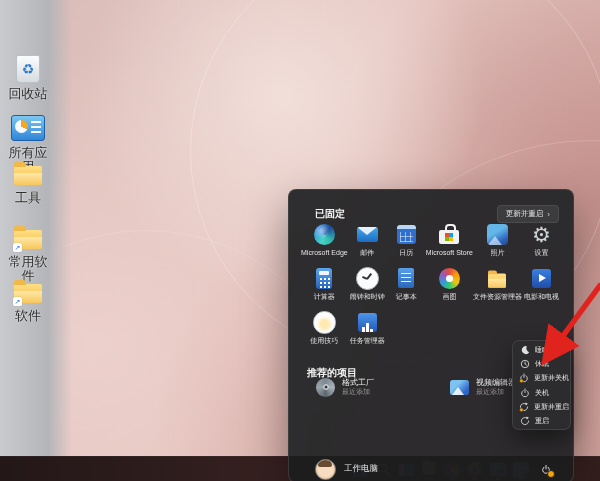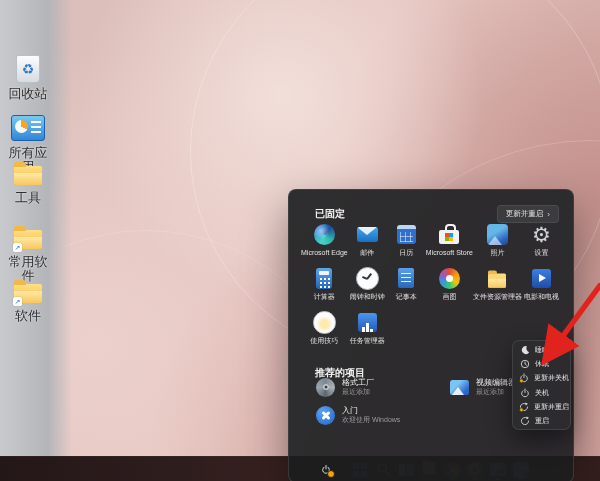--- a/index.html
+++ b/index.html
@@ -110,24 +110,24 @@
     border-left:7px solid #fff;border-top:4.5px solid transparent;border-bottom:4.5px solid transparent;}
   .ic-tips{width:21px;height:21px;border-radius:50%;border:1px solid #ccd2d7;
     background:radial-gradient(circle at 50% 58%,#ffe9ae 0 24%,#fdfdfd 50%);}
   .ic-taskmgr{width:19px;height:19px;border-radius:3px;
     background:linear-gradient(#fff,#fff),linear-gradient(#fff,#fff),linear-gradient(#fff,#fff),
       linear-gradient(180deg,#4d97ec,#2357b4);
     background-size:3px 7px,3px 11px,3px 5px,100% 100%;
     background-position:4px 14px,8px 10px,12px 16px,0 0;background-repeat:no-repeat;}
 
   
-  .rec-header{position:absolute;left:26px;top:176px;}
+  .rec-header{position:absolute;left:18px;top:176px;}
   .rec-grid{position:absolute;left:24px;top:186px;width:250px;display:grid;
     grid-template-columns:134px 134px;row-gap:6px;}
-  .rec-item{display:flex;align-items:center;gap:7px;height:22px;border-radius:4px;cursor:pointer;padding-left:3px;}
+  .rec-item{display:flex;align-items:center;gap:7px;height:22px;border-radius:4px;cursor:pointer;padding-left:3px;font-family:Liberation Serif, serif;}
   .rec-title{font-size:8px;color:#efefef;line-height:1.2;white-space:nowrap;}
   .rec-sub{font-size:7px;color:#9b9b9b;line-height:1.2;white-space:nowrap;}
   .ic-ff{position:relative;width:19px;height:19px;border-radius:50%;
     background:conic-gradient(#7c8792,#aab3ba,#5d6770,#9aa4ac,#7c8792);}
   .ic-ff::after{content:"";position:absolute;left:6.5px;top:6.5px;width:6px;height:6px;border-radius:50%;
     background:#3a3f45;box-shadow:inset 0 0 0 1.5px #cfd4d8;}
   .ic-ve{position:relative;width:19px;height:15px;border-radius:2.5px;overflow:hidden;
     background:linear-gradient(135deg,#7cc3f2 0 35%,#2d64c8 80%);}
   .ic-ve::before{content:"";position:absolute;left:2px;bottom:0;
     border-left:6px solid transparent;border-right:6px solid transparent;border-bottom:8px solid rgba(255,255,255,.85);}
@@ -352,30 +352,27 @@
           <div class="rec-sub">最近添加</div>
         </div>
       </div>
       <div class="rec-item">
         <span class="ic-ve"></span>
         <div>
           <div class="rec-title">视频编辑器</div>
           <div class="rec-sub">最近添加</div>
         </div>
       </div>
-      <div class="rec-item">
-        <span class="ic-gs"></span>
-        <div>
-          <div class="rec-title">入门</div>
-          <div class="rec-sub">欢迎使用 Windows</div>
-        </div>
-      </div>
     </div>
 
     <div class="menu-footer">
+      <div class="user">
+        <span class="avatar"></span>
+        <span class="user-name">工作电脑</span>
+      </div>
       <button class="power-btn">
         <svg width="13" height="13" viewBox="0 0 14 14">
           <path d="M4.3 3.7a4.7 4.7 0 1 0 5.4 0" fill="none" stroke="#e6e6e6" stroke-width="1.3" stroke-linecap="round"></path>
           <line x1="7" y1="1.2" x2="7" y2="6.2" stroke="#e6e6e6" stroke-width="1.3" stroke-linecap="round"></line>
         </svg>
         <span class="badge"></span>
       </button>
     </div>
   </div>
 

